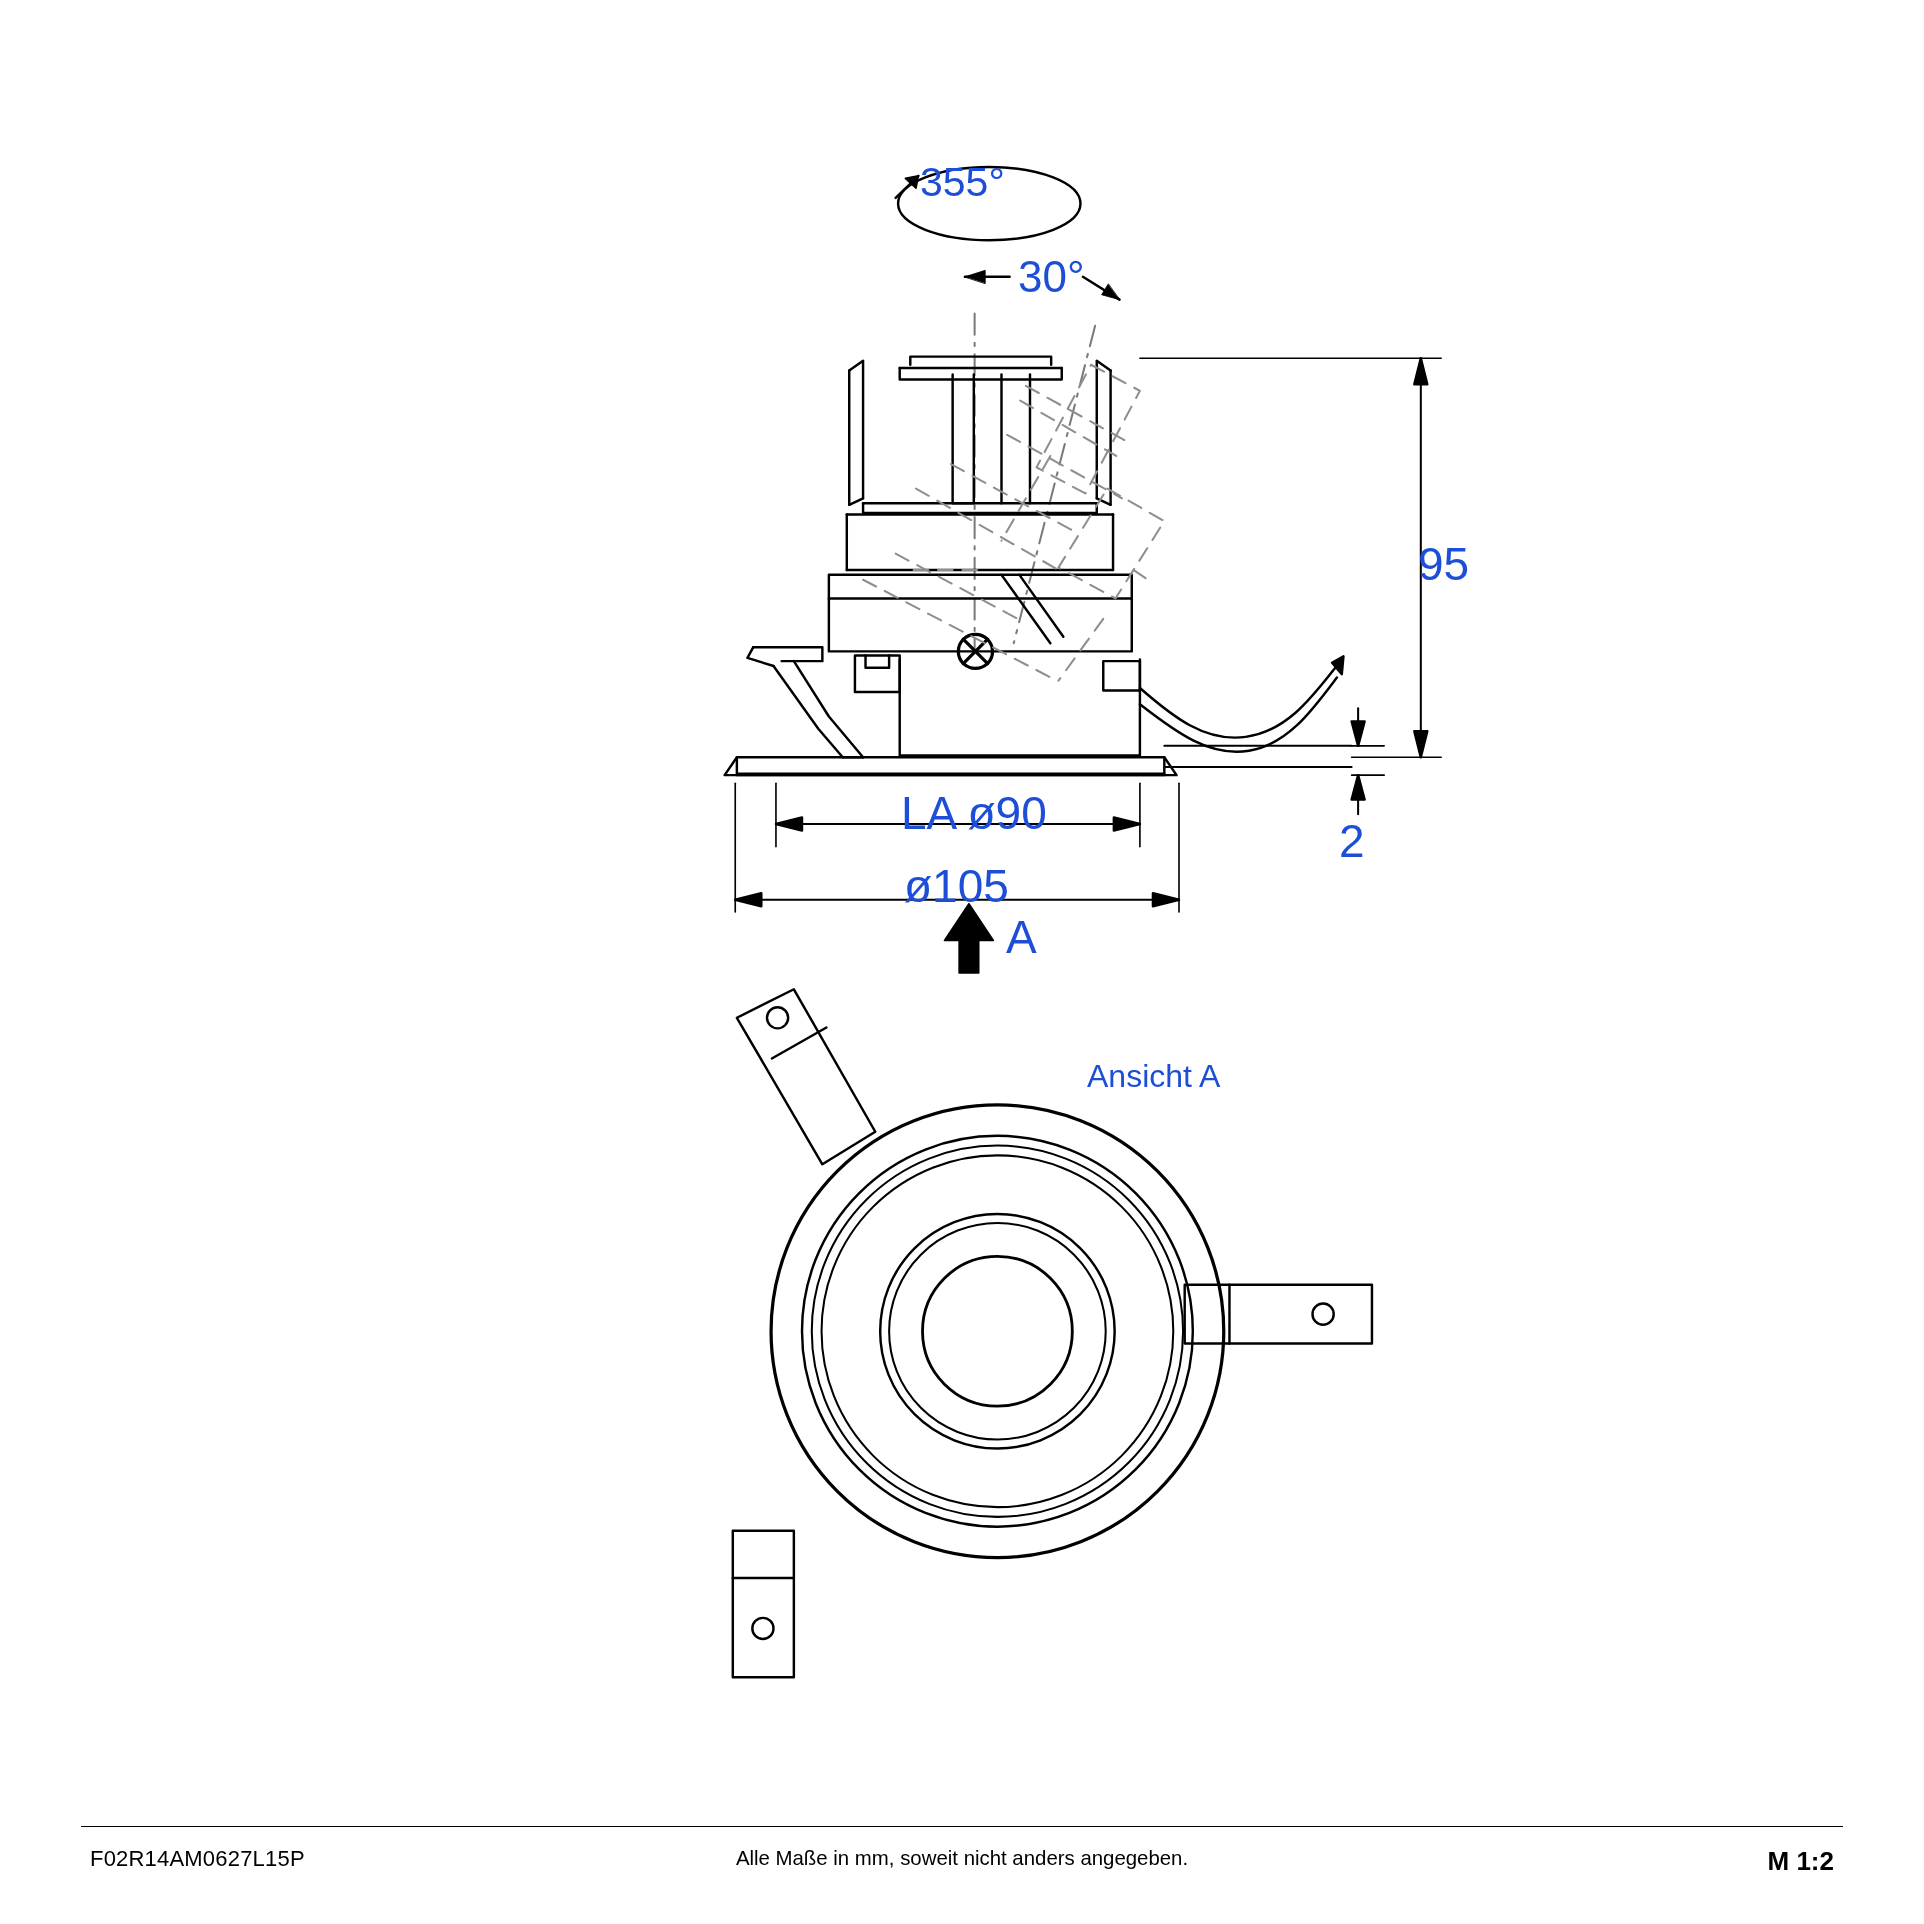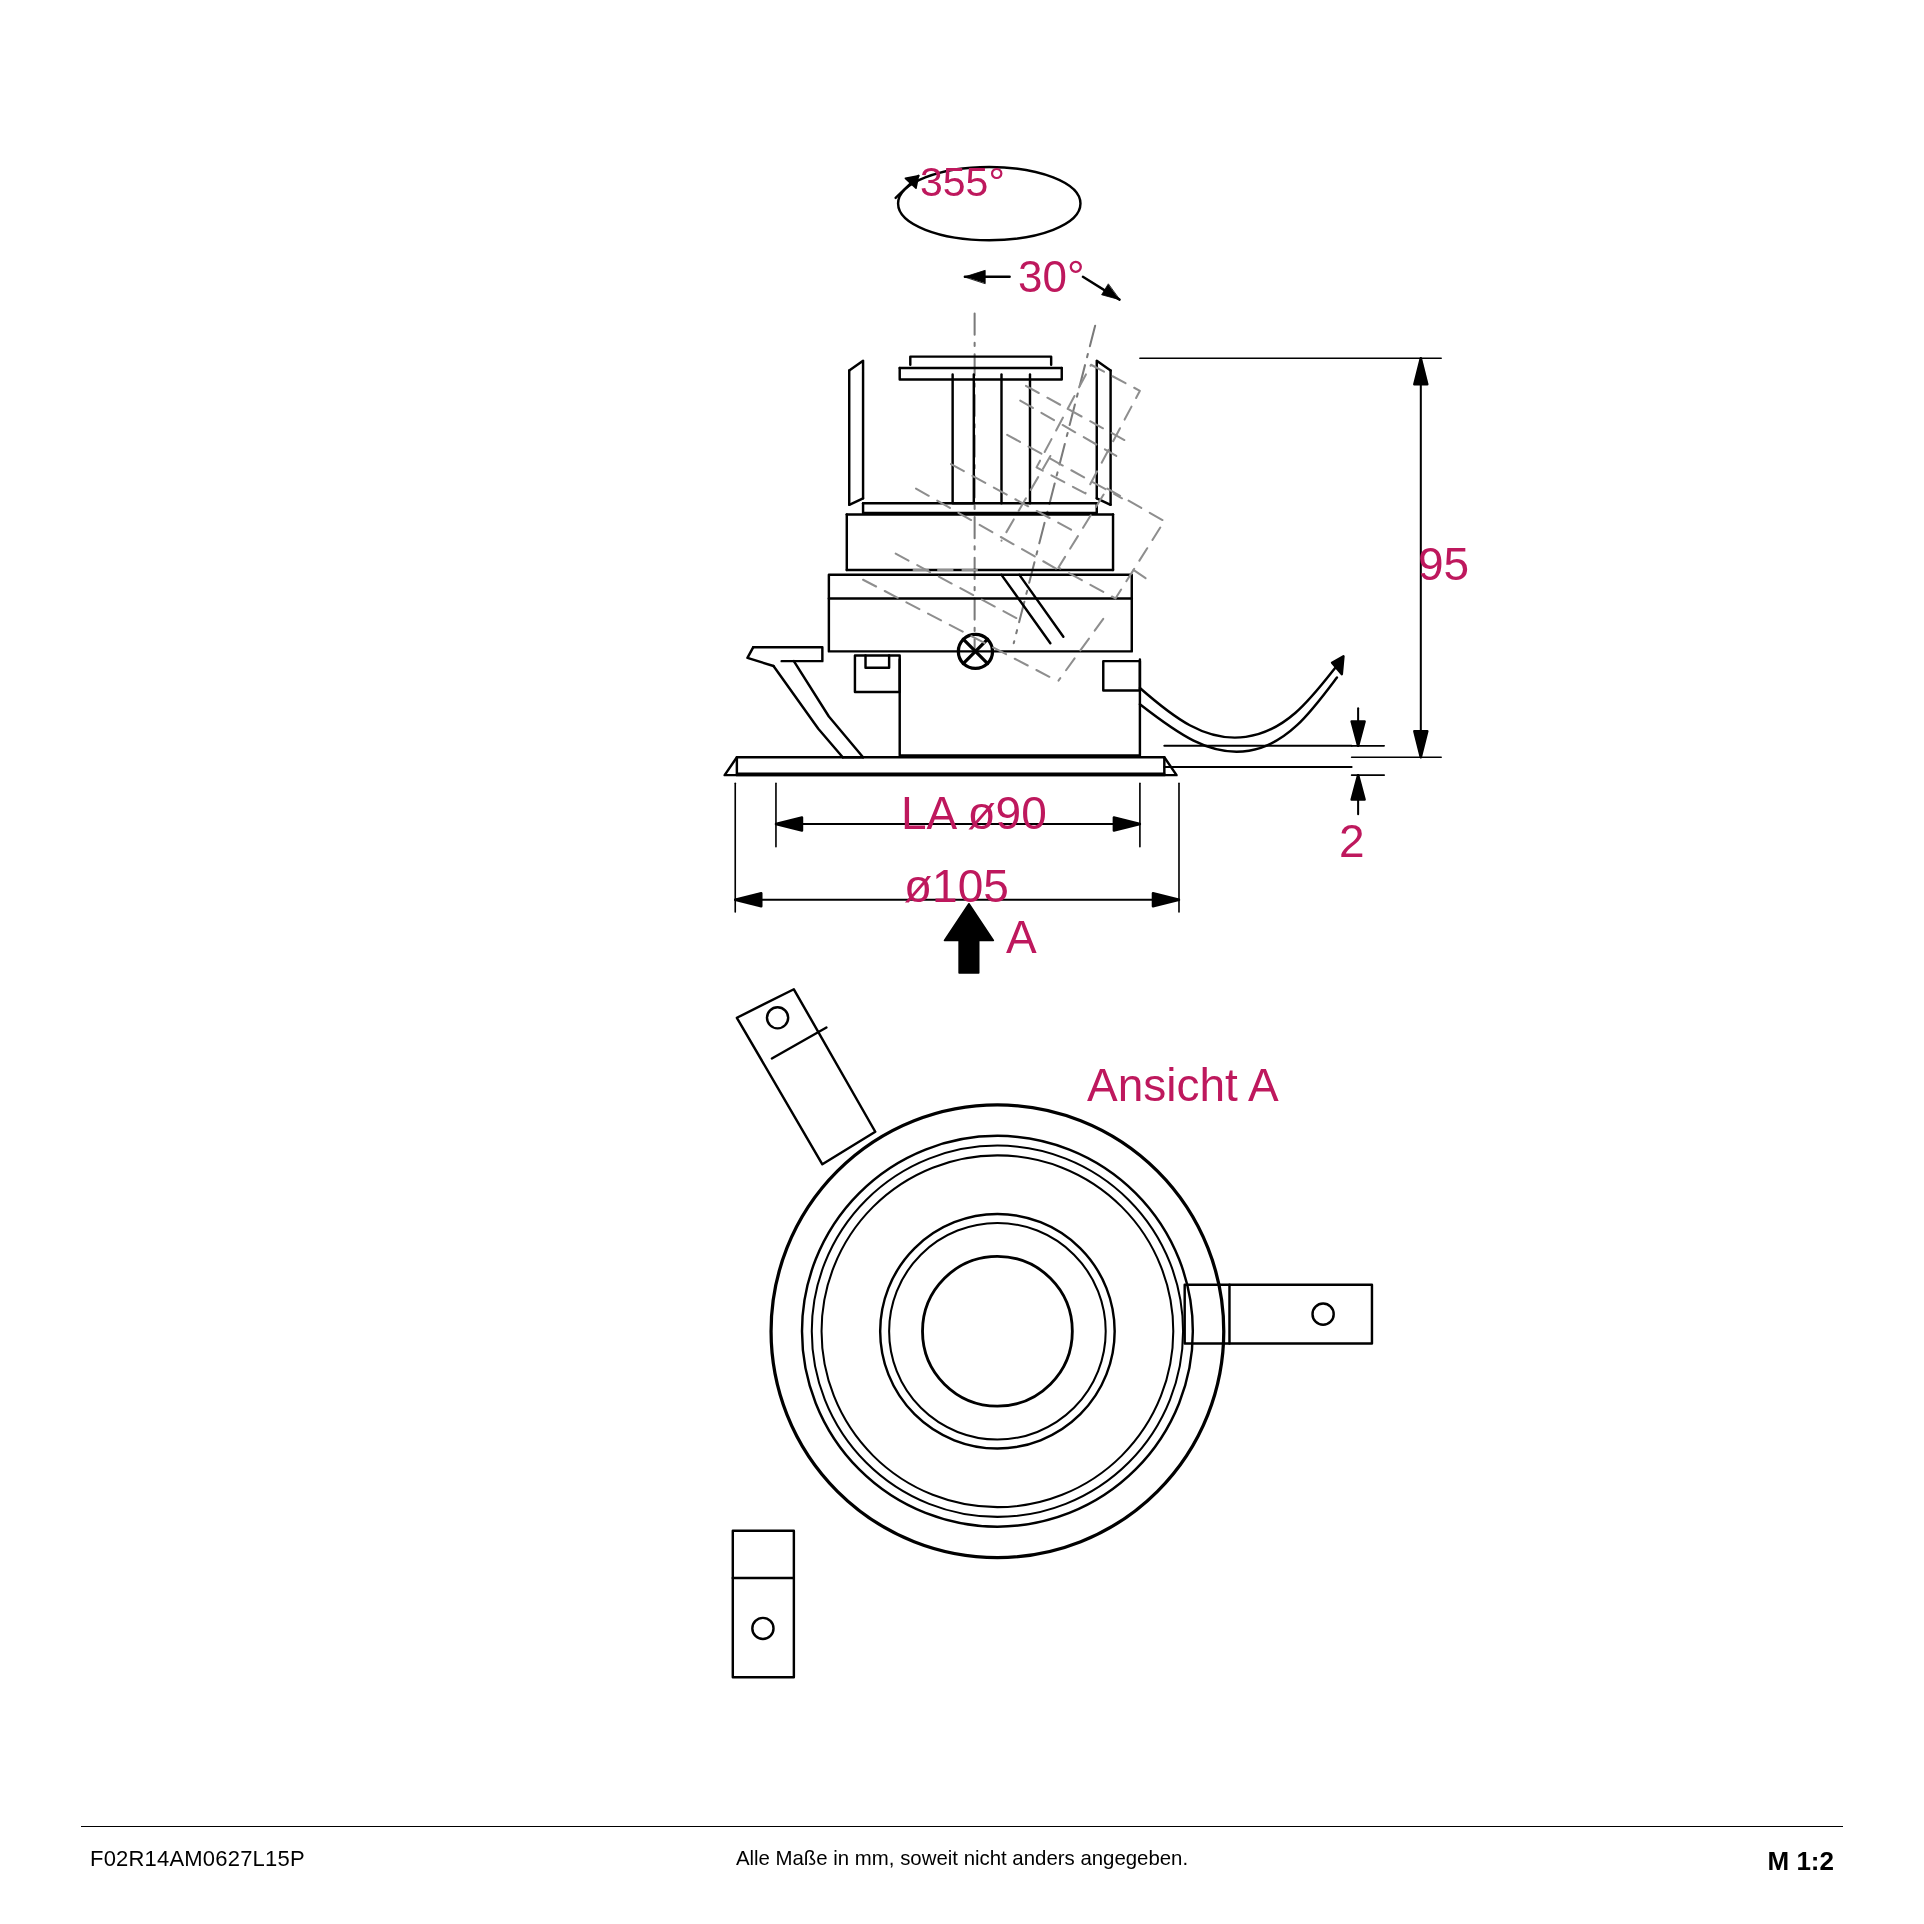--- a/index.html
+++ b/index.html
@@ -61,31 +61,31 @@
     position: absolute;
     right: 90px;
     top: 19.5px;
     font-size: 26px;
     font-weight: bold;
   }
   .lbl {
     position: absolute;
     font-family: "Liberation Sans", sans-serif;
     font-size: 44px;
-    color: #be185d;
+    color: #1d4ed8;
     white-space: nowrap;
   }
   .lbl-rot {
     font-size: 41px;
   }
   .lbl-big {
     font-size: 46px;
   }
   .lbl-view {
-    font-size: 46px;
+    font-size: 32px;
   }
 </style>
 </head>
 <body>
 
 <div id="sheet">
 
   <svg class="drawing" viewBox="0 0 2363 2363">
     <g fill="none" stroke="#000000" stroke-width="3" stroke-linecap="round" stroke-linejoin="round">
 

